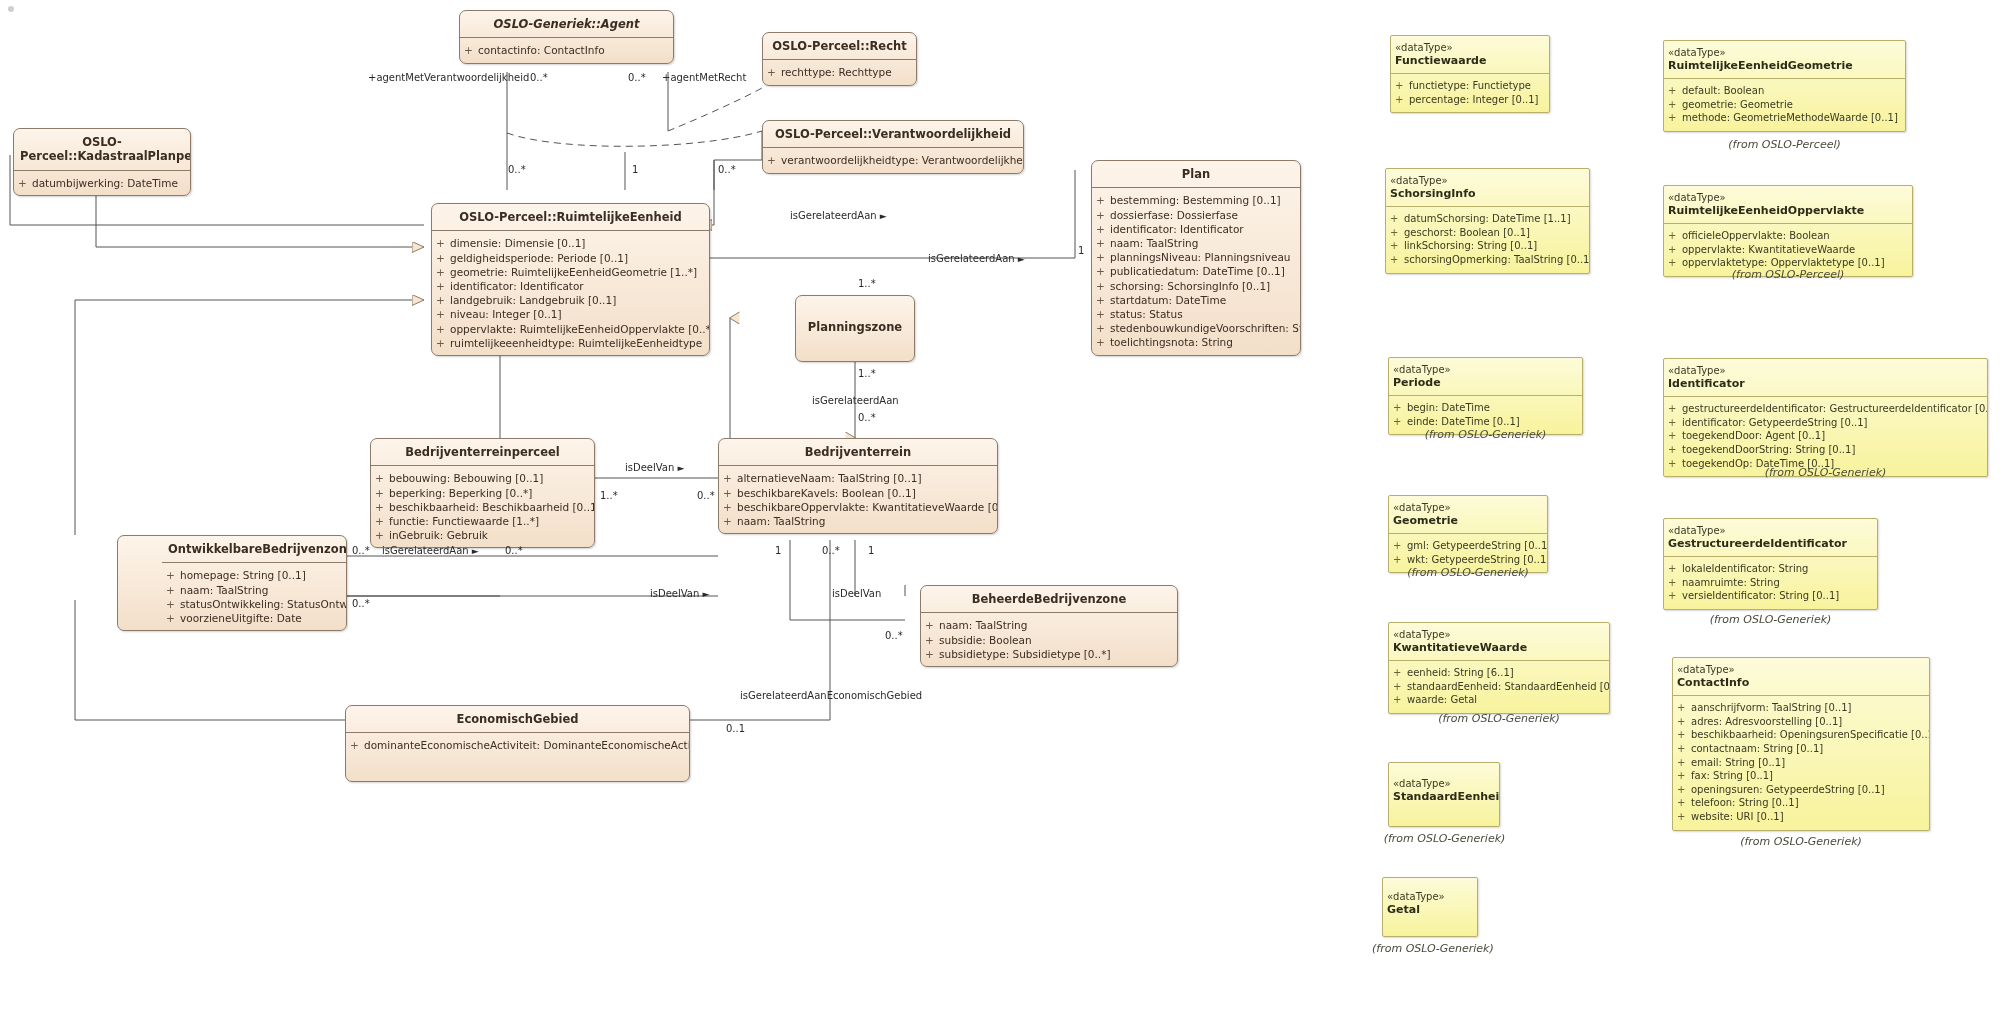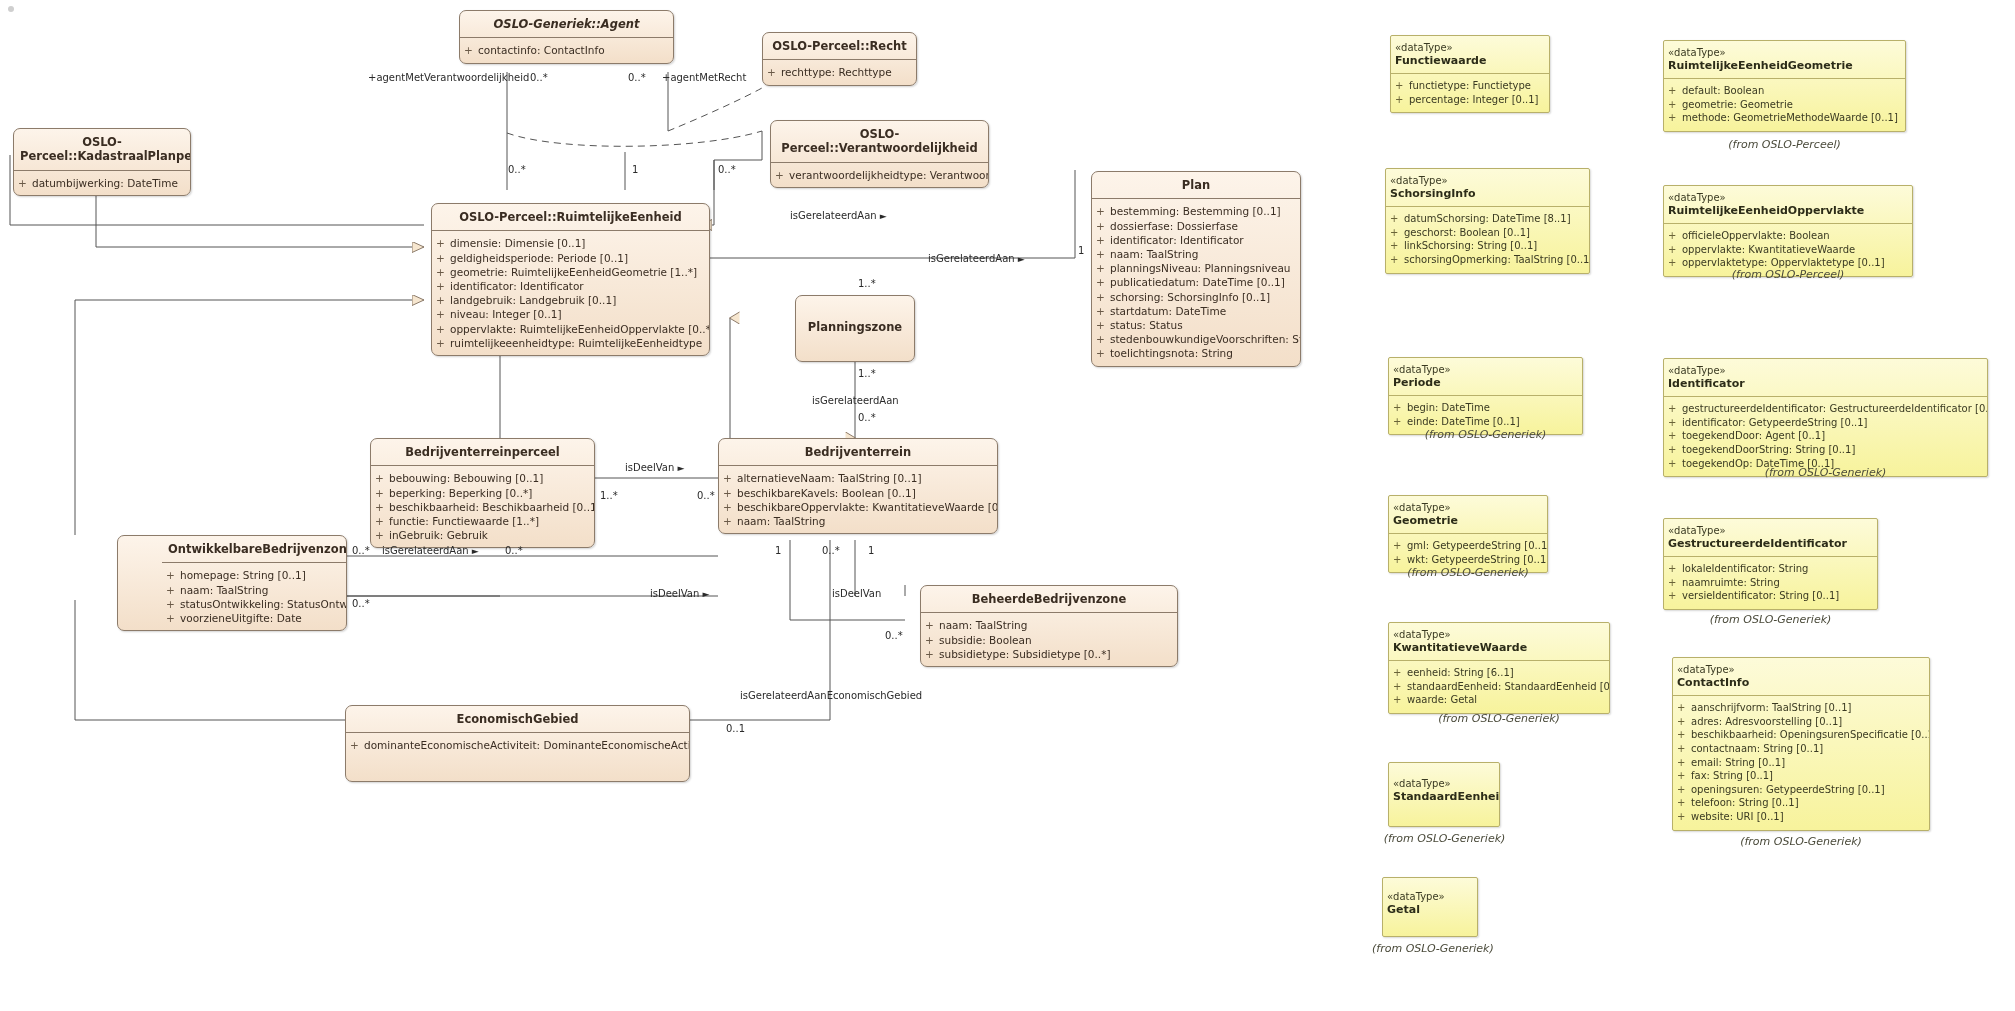--- a/index.html
+++ b/index.html
@@ -160,21 +160,21 @@
   <div class="cls" style="left:762px;top:32px;width:155px;">
     <div class="hdr"><span>OSLO-Perceel::Recht</span></div>
     <div class="body">
       <div class="attr">
           <span class="vis">+</span>
           <span>rechttype: Rechttype</span>
         </div>
     </div>
   </div>
 
-  <div class="cls" style="left:762px;top:120px;width:219px;margin-left:8px;">
+  <div class="cls" style="left:762px;top:120px;width:262px;">
     <div class="hdr"><span>OSLO-Perceel::Verantwoordelijkheid</span></div>
     <div class="body">
       <div class="attr">
           <span class="vis">+</span>
           <span>verantwoordelijkheidtype: Verantwoordelijkheidtype</span>
         </div>
     </div>
   </div>
 
   <div class="cls" style="left:13px;top:128px;width:178px;">
@@ -218,21 +218,21 @@
           <span class="vis">+</span>
           <span>oppervlakte: RuimtelijkeEenheidOppervlakte [0..*]</span>
         </div>
       <div class="attr">
           <span class="vis">+</span>
           <span>ruimtelijkeeenheidtype: RuimtelijkeEenheidtype</span>
         </div>
     </div>
   </div>
 
-  <div class="cls" style="left:1091px;top:171px;width:210px;">
+  <div class="cls" style="left:1091px;top:160px;width:210px;">
     <div class="hdr"><span>Plan</span></div>
     <div class="body">
       <div class="attr">
           <span class="vis">+</span>
           <span>bestemming: Bestemming [0..1]</span>
         </div>
       <div class="attr">
           <span class="vis">+</span>
           <span>dossierfase: Dossierfase</span>
         </div>
@@ -417,21 +417,21 @@
   <div class="fromlbl" style="left:1663px;top:138px;width:243px;">(from OSLO-Perceel)</div>
 
   <div class="dt" style="left:1385px;top:168px;width:205px;">
     <div class="hdr">
       <span class="stereo">«dataType»</span>
       <span class="nm">SchorsingInfo</span>
     </div>
     <div class="body">
       <div class="attr">
           <span class="vis">+</span>
-          <span>datumSchorsing: DateTime [8..1]</span>
+          <span>datumSchorsing: DateTime [1..1]</span>
         </div>
       <div class="attr">
           <span class="vis">+</span>
           <span>geschorst: Boolean [0..1]</span>
         </div>
       <div class="attr">
           <span class="vis">+</span>
           <span>linkSchorsing: String [0..1]</span>
         </div>
       <div class="attr">

